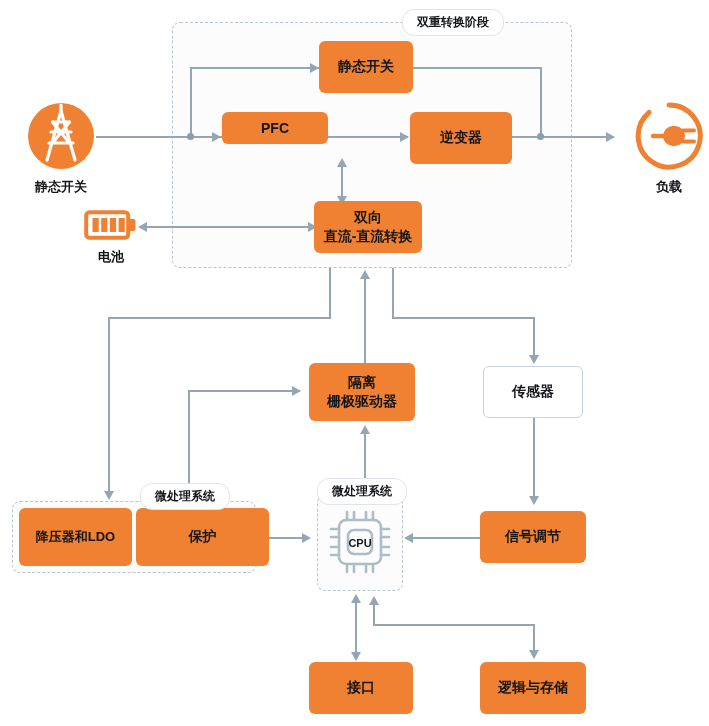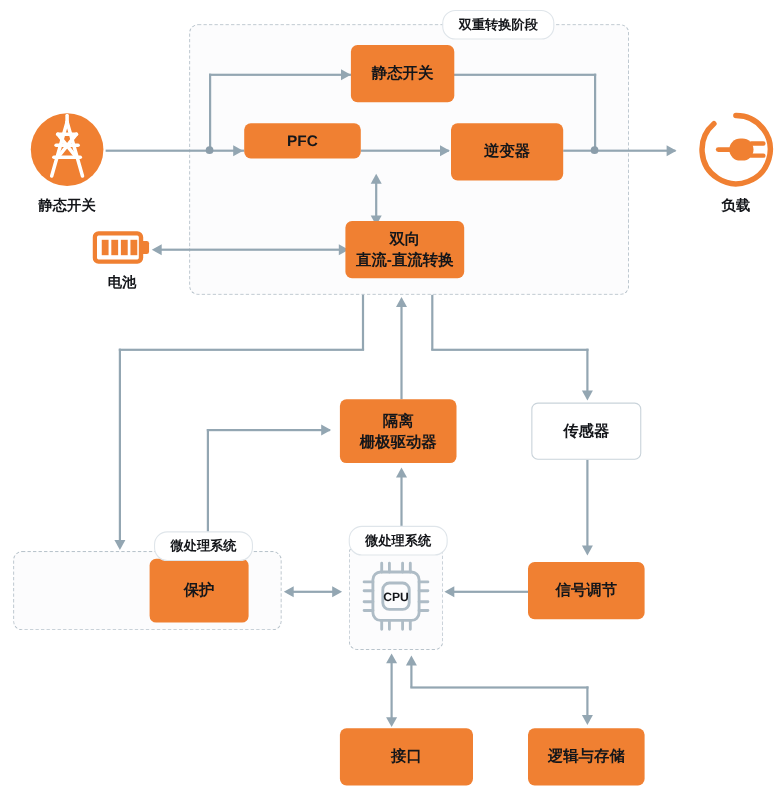--- a/index.html
+++ b/index.html
@@ -234,30 +234,33 @@
     <span class="lines">
       <span>隔离</span>
       <span>栅极驱动器</span>
     </span>
   </div>
 
   <div class="node white-box" style="left:483px;top:366px;width:100px;height:52px;align-items:center;">
     <span>传感器</span>
   </div>
 
-
-  <div class="node orange" style="left:136px;top:508px;width:90px;height:58px;">
+  <div class="node orange" style="left:19px;top:508px;width:113px;height:58px;font-size:13px;">
+    <span>降压器和LDO</span>
+  </div>
+
+  <div class="node orange" style="left:136px;top:508px;width:133px;height:58px;">
     <span>保护</span>
   </div>
 
   <div class="node orange" style="left:480px;top:511px;width:106px;height:52px;">
     <span>信号调节</span>
   </div>
 
-  <div class="node orange" style="left:309px;top:662px;width:121px;height:52px;">
+  <div class="node orange" style="left:309px;top:662px;width:104px;height:52px;">
     <span>接口</span>
   </div>
 
   <div class="node orange" style="left:480px;top:662px;width:106px;height:52px;">
     <span>逻辑与存储</span>
   </div>
 
   <div class="node" style="left:322px;top:500px;width:76px;height:84px;">
     <svg width="76" height="84" viewBox="0 0 76 84">
       <g stroke="#aebcc6" stroke-width="2.6" fill="none" stroke-linecap="round">

